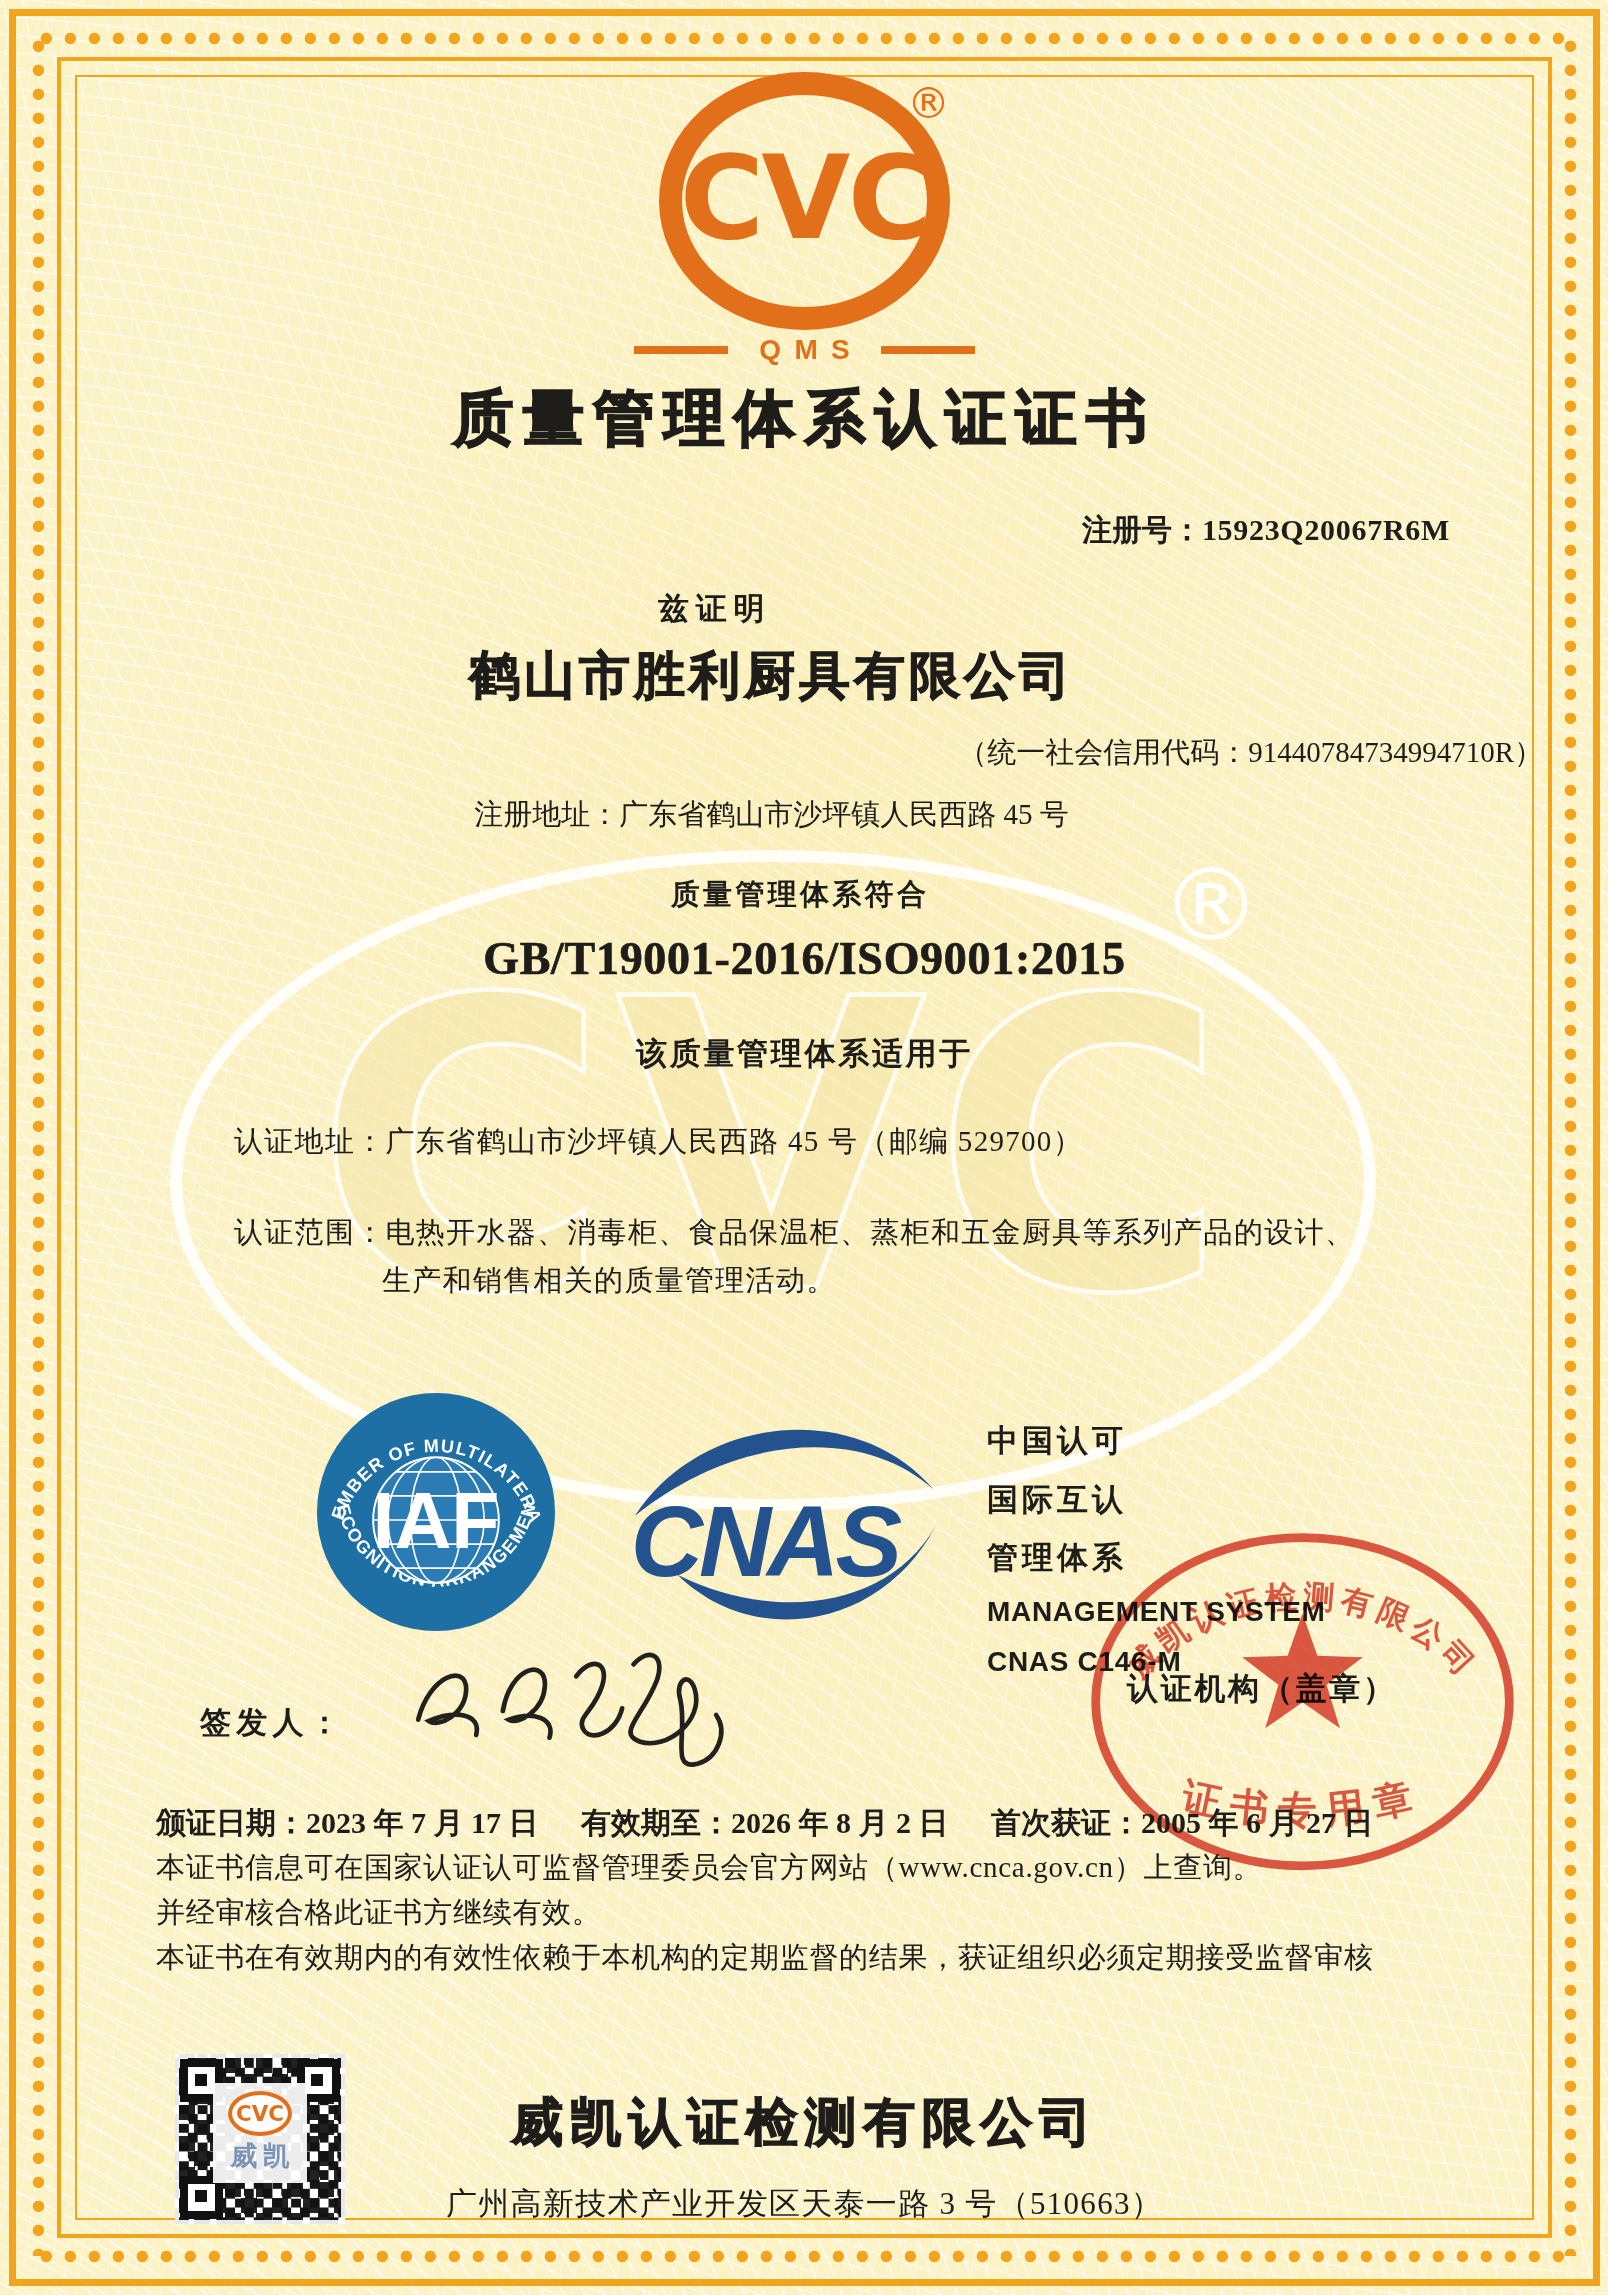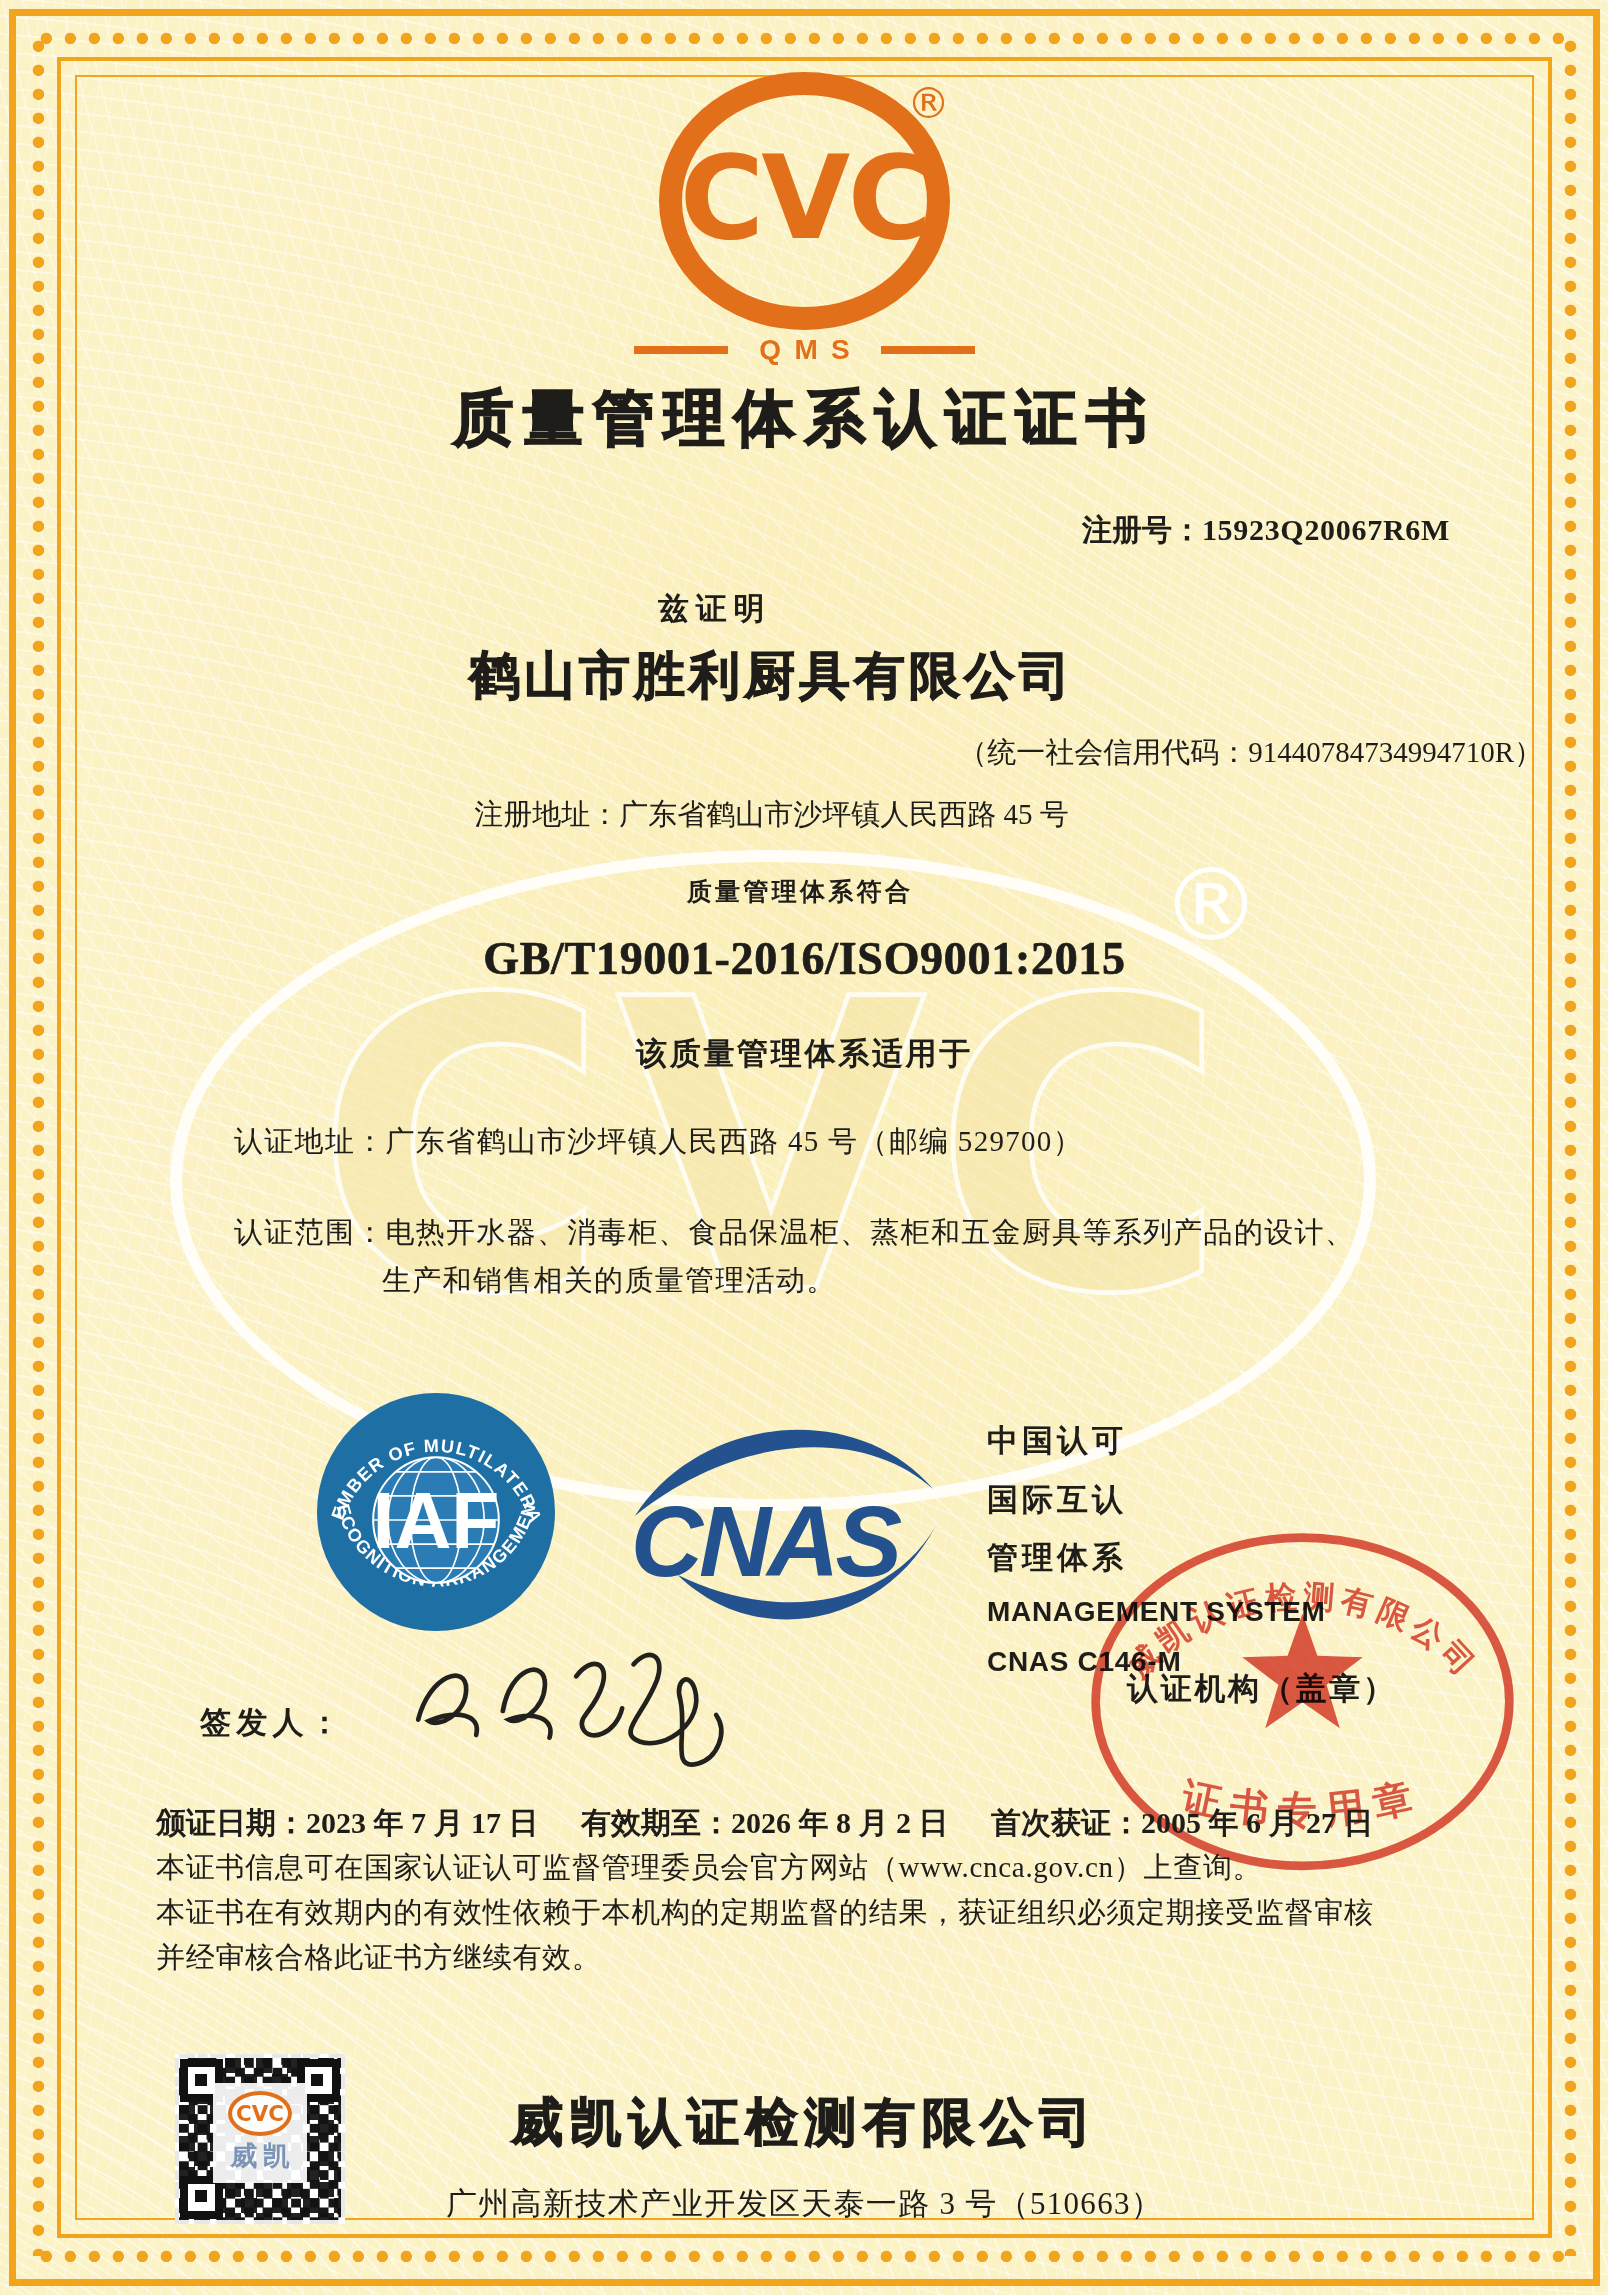--- a/index.html
+++ b/index.html
@@ -64,21 +64,21 @@
     font-family:"Liberation Sans","DejaVu Sans",sans-serif;font-weight:900;font-size:61px;
     letter-spacing:9.4px;-webkit-text-stroke:1.7px var(--ink);}
   .reg-line{position:absolute;right:159px;top:510px;font-size:30px;font-weight:700;}
   .reg-line .val{font-family:"Liberation Serif",serif;letter-spacing:0.7px;text-align:center;}
   .intro-line{position:absolute;left:658px;top:588px;font-size:31px;font-weight:700;letter-spacing:6.7px;}
   .company-name{position:absolute;left:0;top:642px;width:1543px;text-align:center;
     font-weight:900;font-size:51px;letter-spacing:4px;-webkit-text-stroke:1px var(--ink);}
   .credit-line{position:absolute;left:0;top:733px;width:1543px;text-align:right;font-size:29px;}
   .regaddr-line{position:absolute;left:0;top:795px;width:1543px;text-align:center;font-size:29px;}
   .conform-line{position:absolute;left:0;top:875px;width:1600px;text-align:center;
-    font-family:"Liberation Sans","DejaVu Sans",sans-serif;font-weight:700;font-size:25px;letter-spacing:3.3px;}
+    font-family:"Liberation Sans","DejaVu Sans",sans-serif;font-weight:700;font-size:29px;letter-spacing:3.3px;}
   .std-code{position:absolute;left:0;top:932px;width:1609px;text-align:center;
     font-weight:900;font-size:46px;letter-spacing:0.7px;-webkit-text-stroke:0.7px var(--ink);}
   .scope-intro{position:absolute;left:0;top:1033px;width:1609px;text-align:center;
     font-family:"Liberation Sans","DejaVu Sans",sans-serif;font-weight:700;font-size:31px;letter-spacing:2.7px;}
   .certaddr-line{position:absolute;left:234px;top:1122px;font-size:29px;letter-spacing:1.3px;}
   .scope-l1{position:absolute;left:234px;top:1213px;font-size:29px;letter-spacing:1.3px;}
   .scope-l2{position:absolute;left:382px;top:1261px;font-size:29px;letter-spacing:1.3px;}
 
   
   .iaf-logo{position:absolute;left:313px;top:1389px;width:246px;height:246px;}
@@ -239,22 +239,22 @@
   </svg>
 
   <div class="dates-row">
     <span class="grp"><span>颁证日期：</span><span>2023 年 7 月 17 日</span></span>
     <span class="grp"><span>有效期至：</span><span>2026 年 8 月 2 日</span></span>
     <span class="grp"><span>首次获证：</span><span>2005 年 6 月 27 日</span></span>
   </div>
 
   <div class="notes">
     <div>本证书信息可在国家认证认可监督管理委员会官方网站（www.cnca.gov.cn）上查询。</div>
+    <div>并经审核合格此证书方继续有效。</div>
     <div>本证书在有效期内的有效性依赖于本机构的定期监督的结果，获证组织必须定期接受监督审核</div>
-    <div>并经审核合格此证书方继续有效。</div>
   </div>
 
   <div class="qr">
     <div class="finder tl"></div>
     <div class="finder tr"></div>
     <div class="finder bl"></div>
     <div class="qr-chip">
       <div class="chip-oval">
         <span class="chip-cvc">CVC</span>
       </div>

